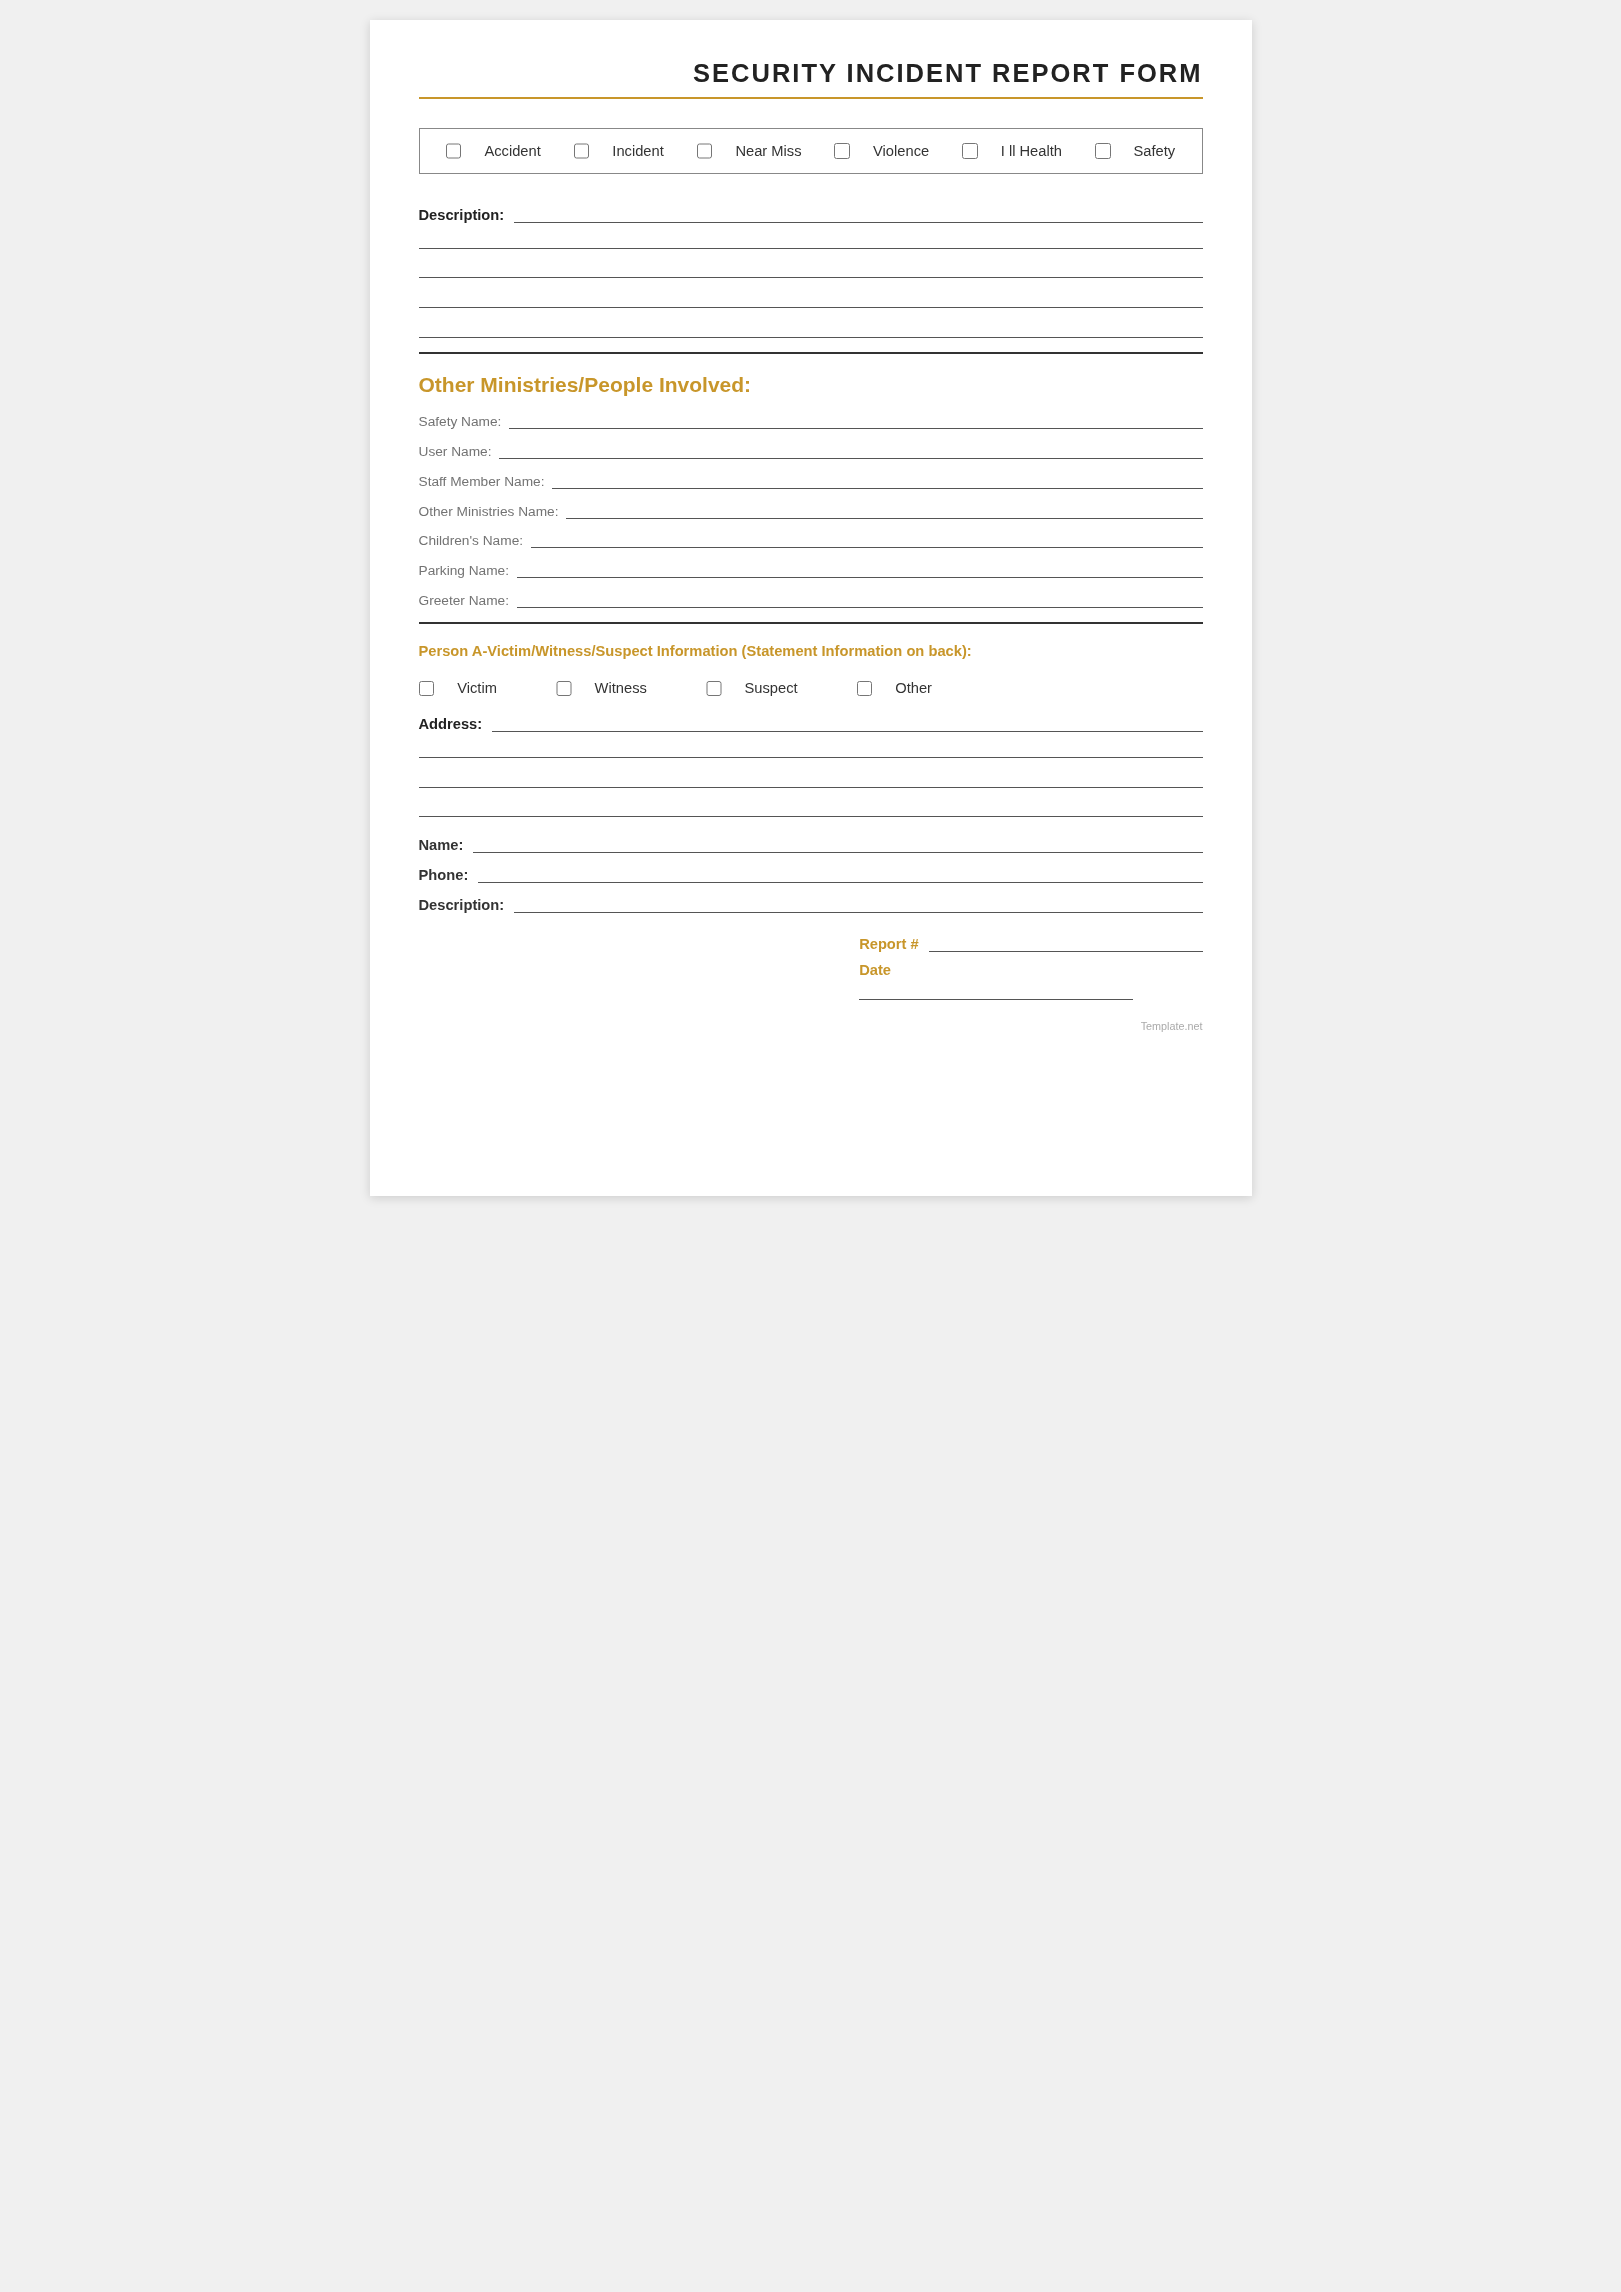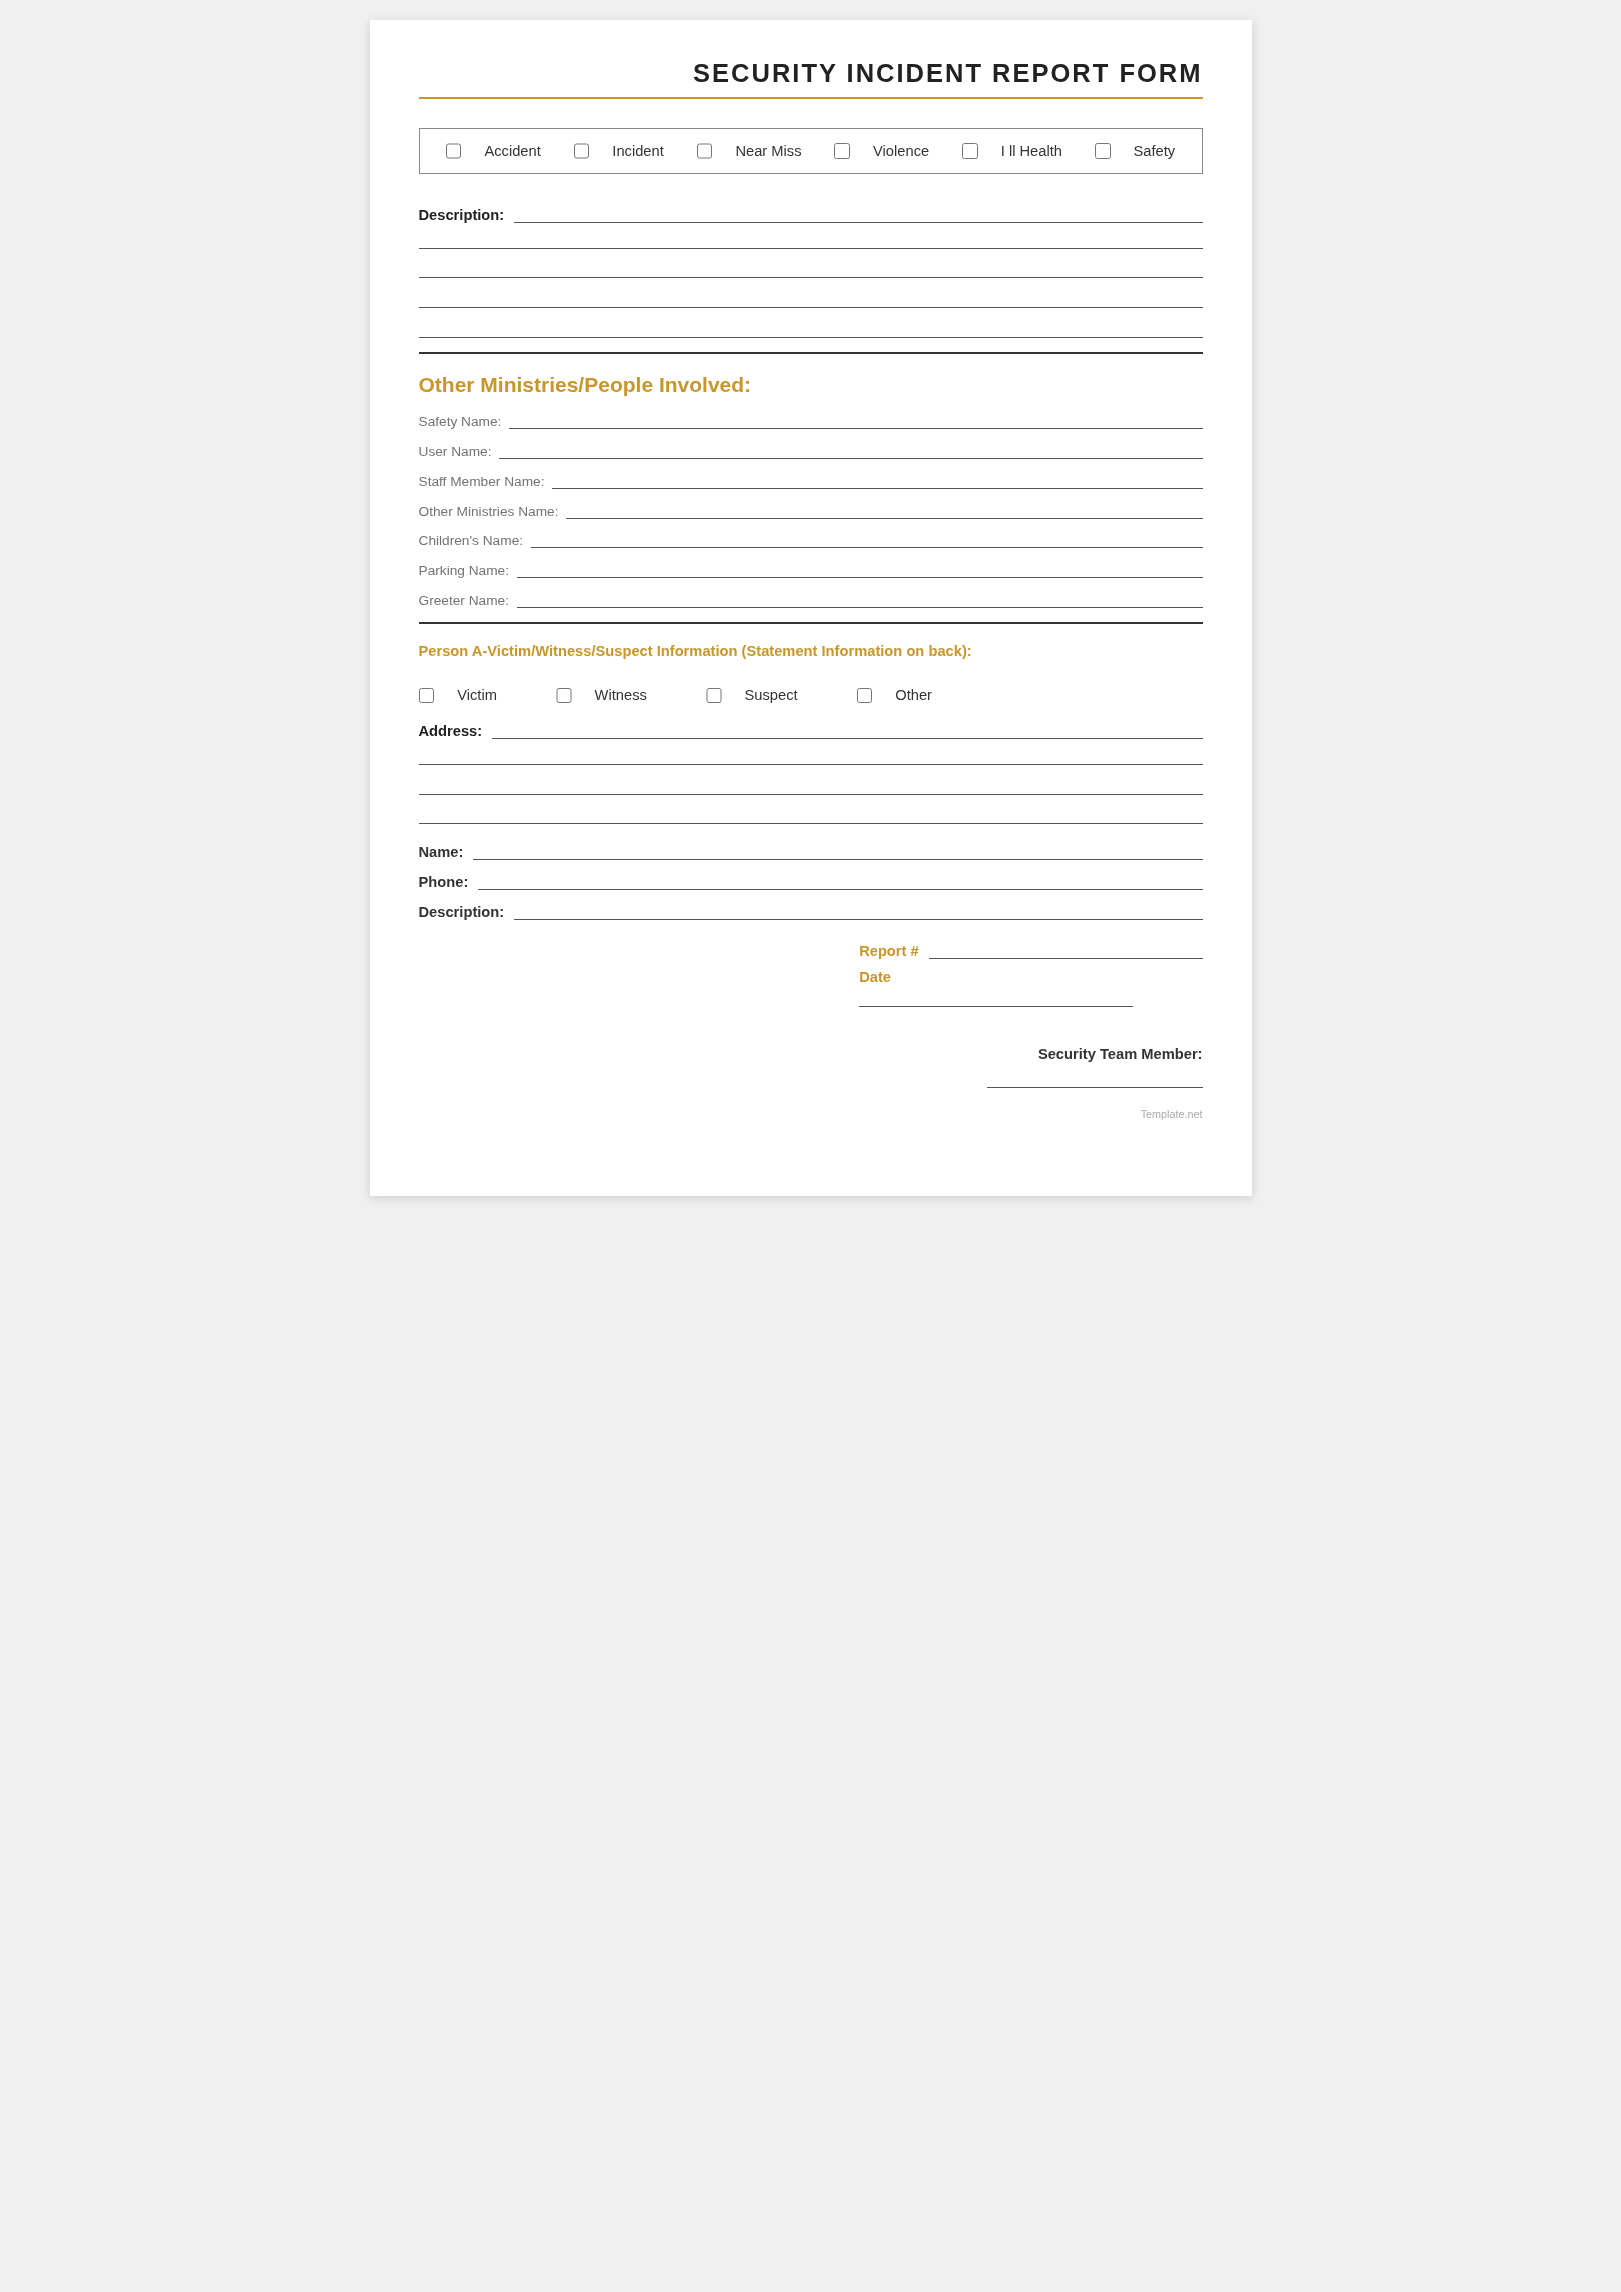--- a/index.html
+++ b/index.html
@@ -142,21 +142,21 @@
       font-size: 13.7px;
       padding: 2px 3.9px;
       background: transparent;
     }
 
     
     .person-section-heading {
       font-size: 14.7px;
       font-weight: 700;
       color: #c8962a;
-      margin-bottom: 28px;
+      margin-bottom: 21px;
     }
 
     .checkbox-row {
       display: flex;
       align-items: center;
       gap: 59px;
       margin-bottom: 15.7px;
     }
 
     .address-section {
@@ -420,21 +420,17 @@
     <div class="bottom-left">
       <div style="display:flex; align-items:flex-end; gap:9.8px; margin-bottom:9.8px;">
         <span class="report-label">Report #</span>
         <input type="text" class="report-input" style="">
       </div>
       <div>
         <span class="date-label">Date</span>
         <input type="text" class="report-input" style="margin-top: 2px;">
       </div>
     </div>
-    <div class="bottom-right">
-      <span class="security-label">Security Team Member:</span>
-      <input type="text" class="security-input" style="">
-    </div>
   </div>
 
   <div class="watermark">Template.net</div>
 </div>
 
 
 </body></html>

